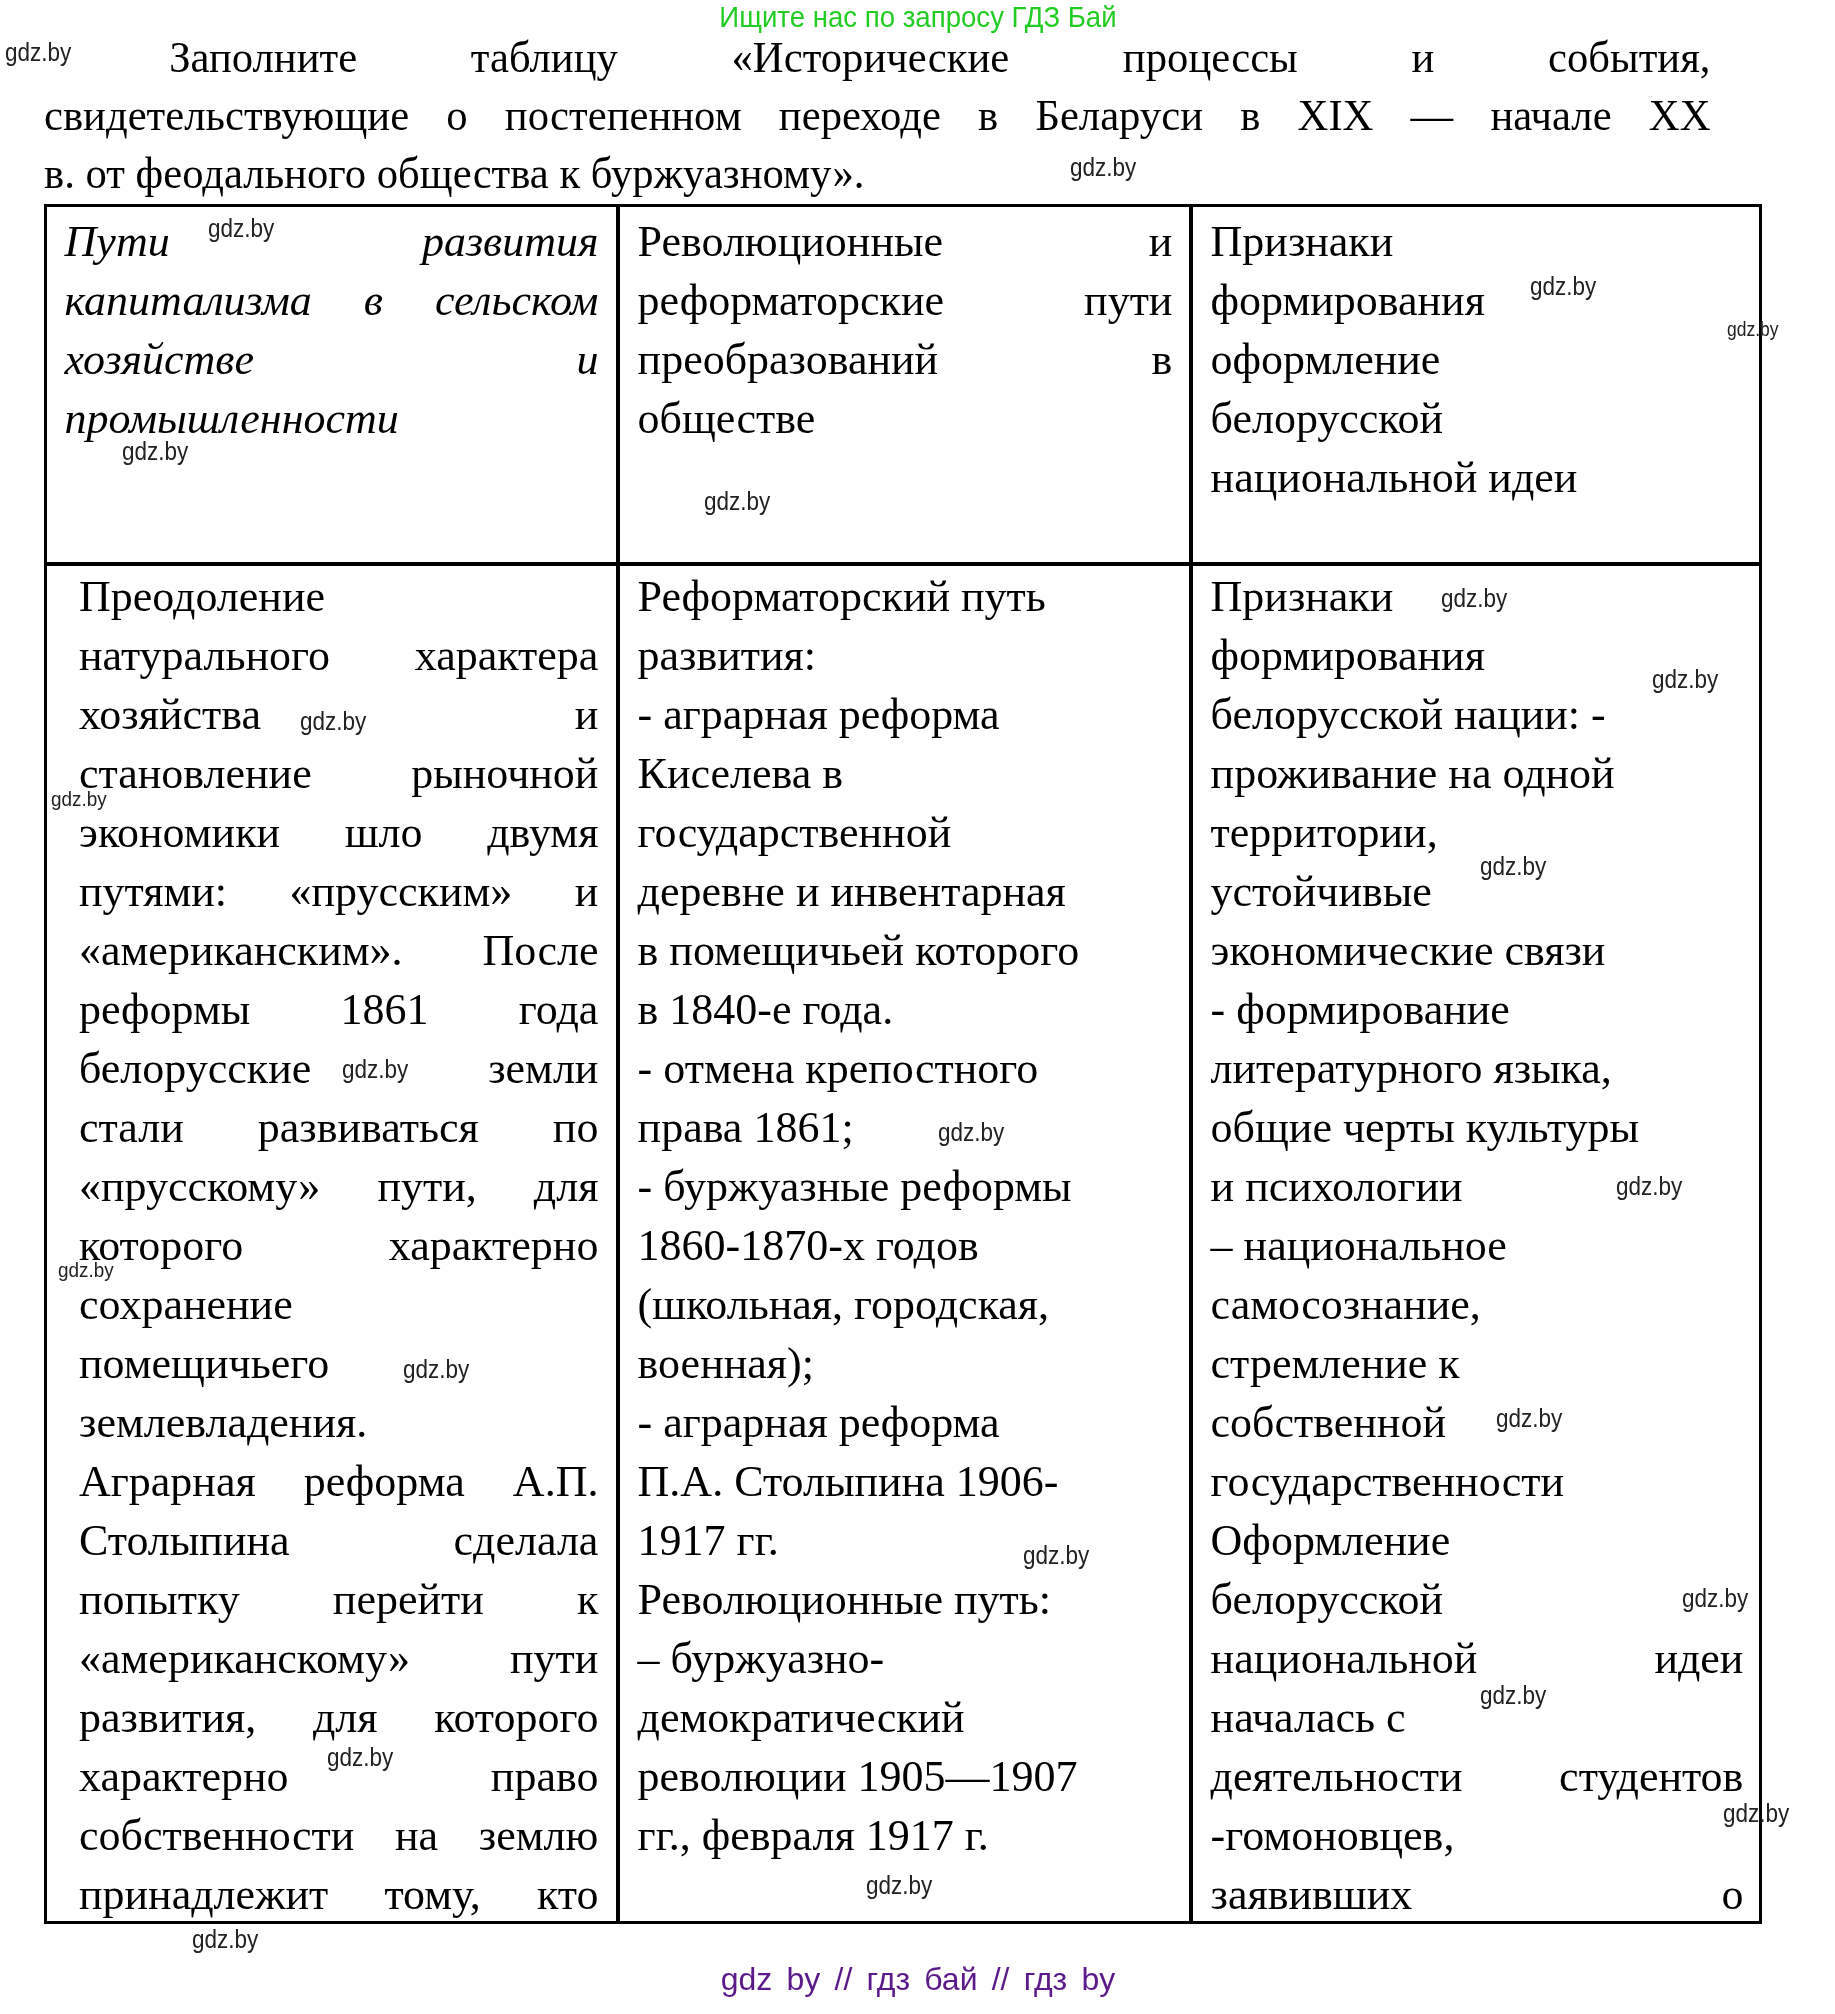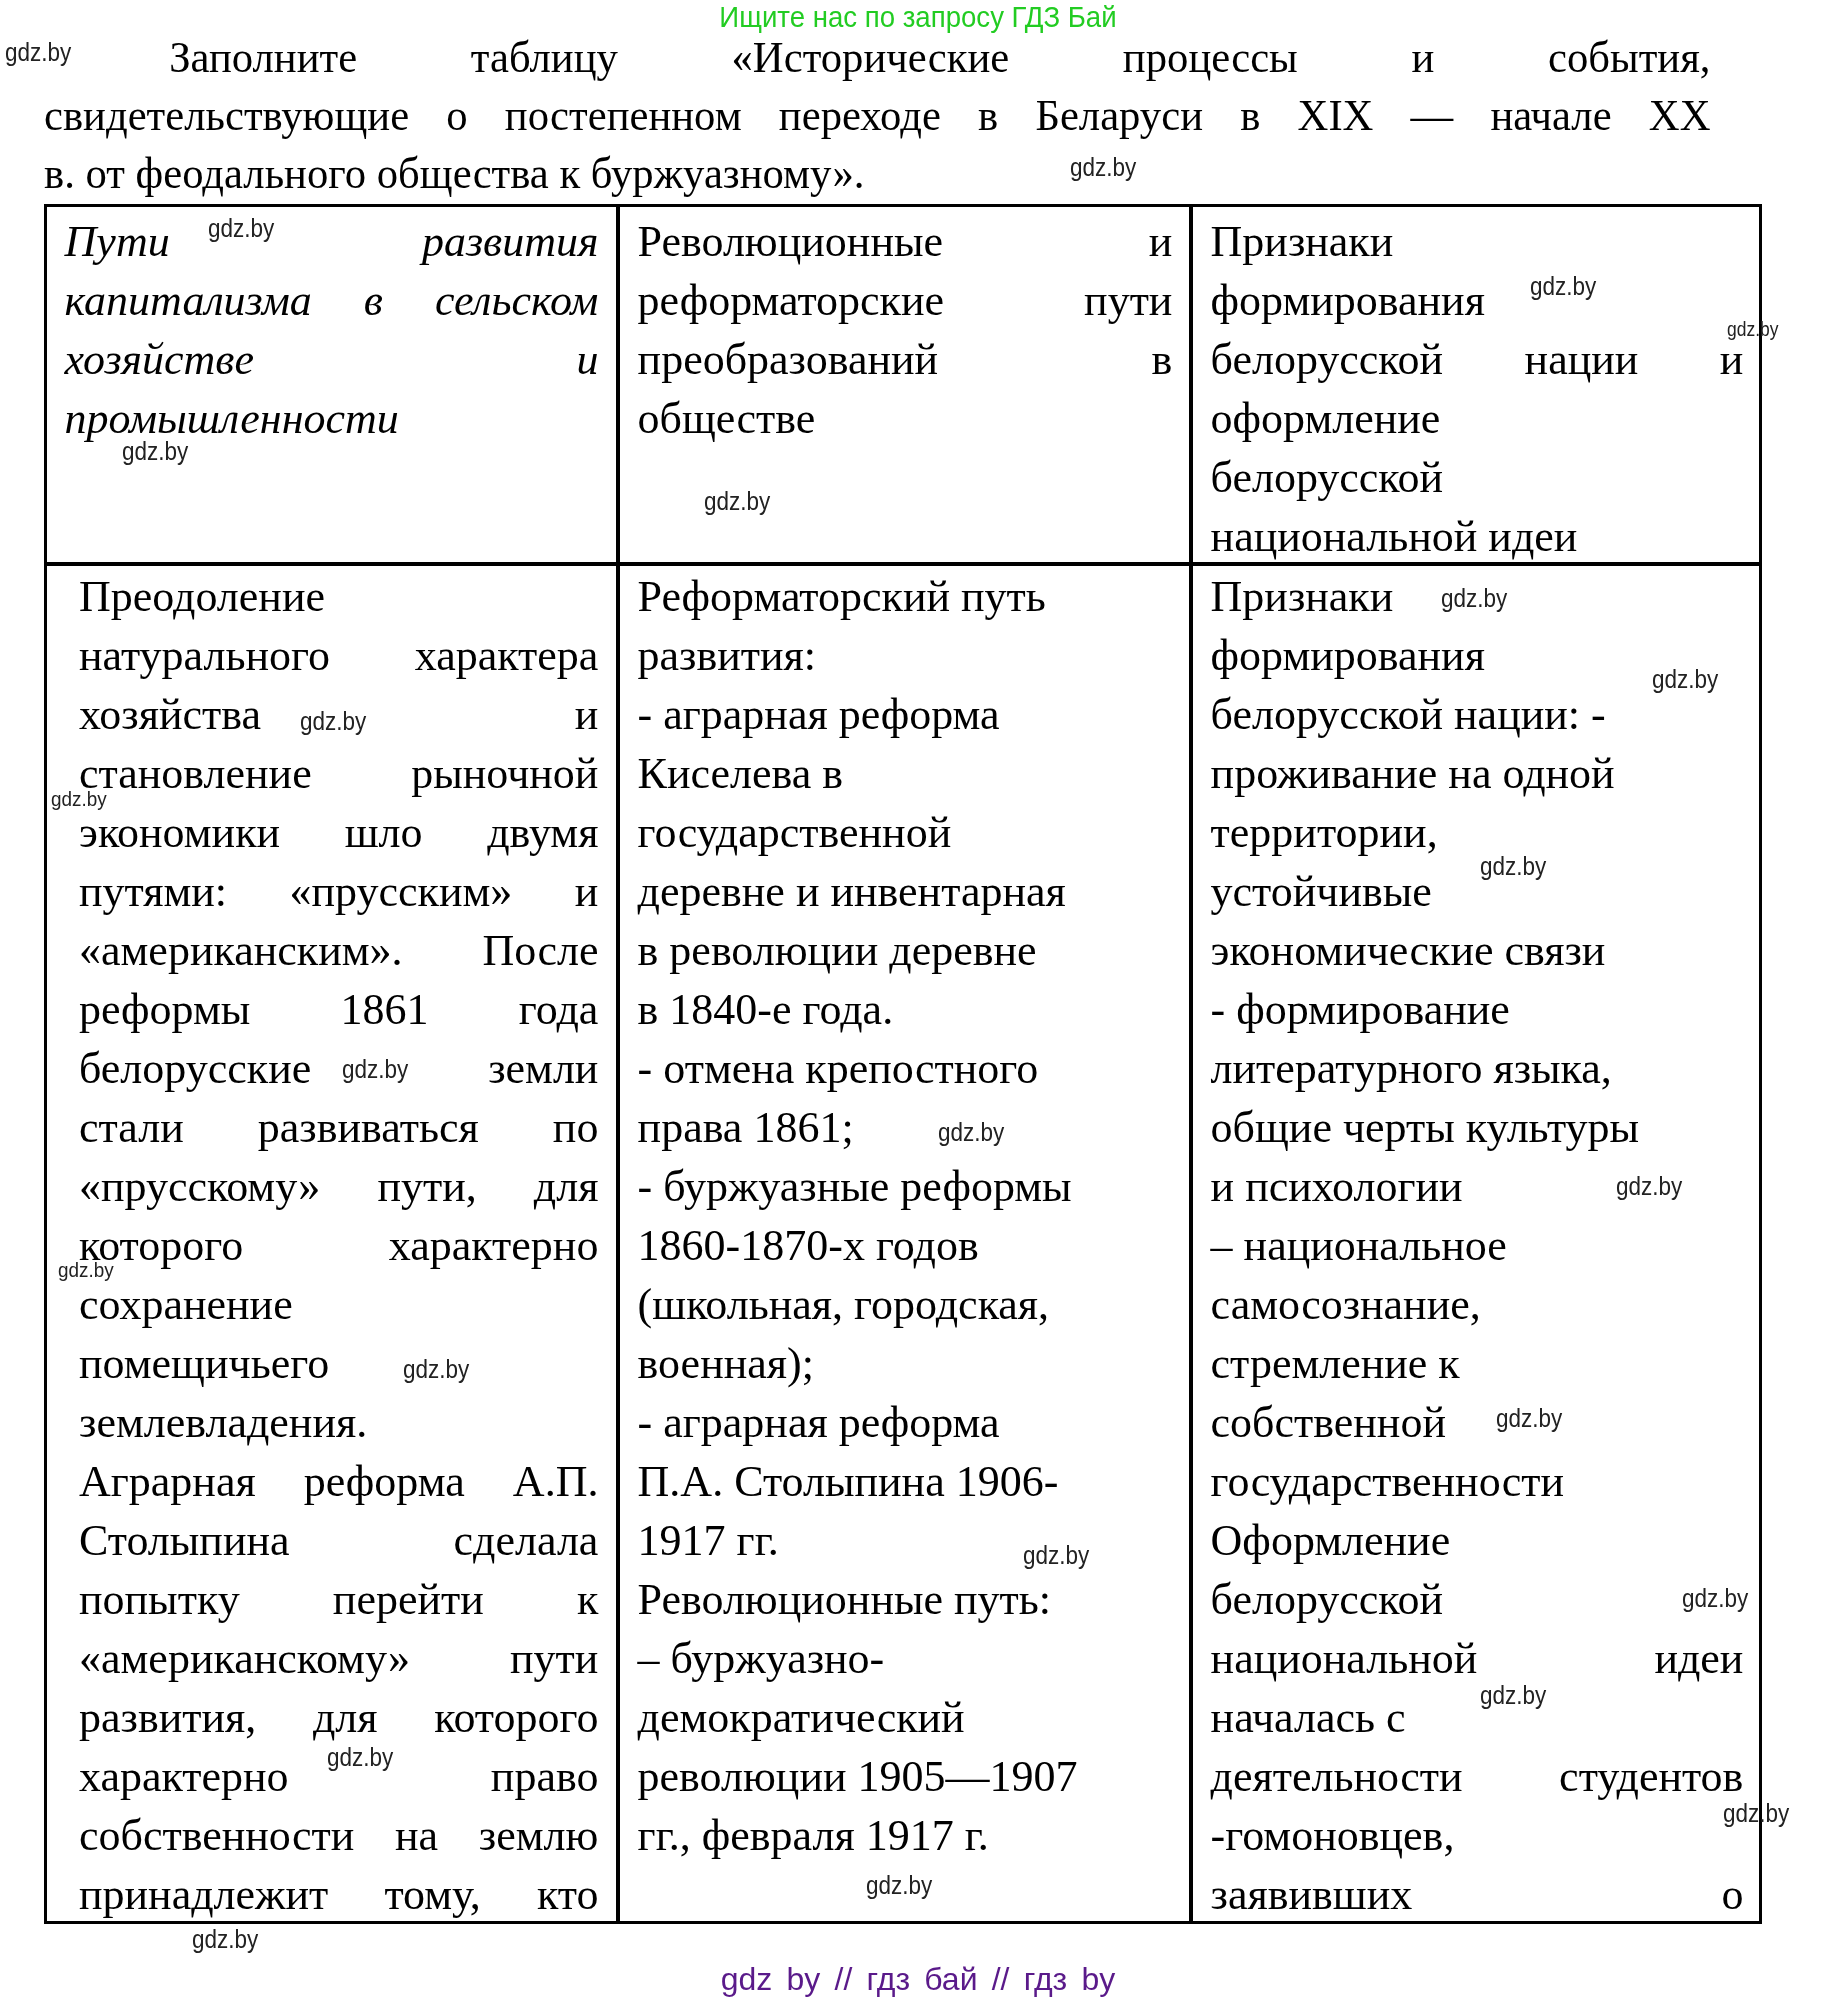--- a/index.html
+++ b/index.html
@@ -141,21 +141,20 @@
   </div>
   <div class="cell" style="left:573px; top:5.3px; width:570px; height:349px;">
     <span class="line j">Революционные и</span>
     <span class="line j">реформаторские пути</span>
     <span class="line j">преобразований в</span>
     <span class="line">обществе</span>
   </div>
   <div class="cell" style="left:1146px; top:5.3px; width:568px; height:349px;">
     <span class="line">Признаки</span>
     <span class="line">формирования</span>
-    <span class="line j">белорусской нации и</span>
     <span class="line">оформление</span>
     <span class="line">белорусской</span>
     <span class="line">национальной идеи</span>
   </div>
 
   <div class="cell" style="left:0; top:360px; width:569px; height:1357px;padding-left:32px;">
     <span class="line">Преодоление</span>
     <span class="line j">натурального характера</span>
     <span class="line j">хозяйства и</span>
     <span class="line j">становление рыночной</span>
@@ -180,21 +179,21 @@
     <span class="line j">принадлежит тому, кто</span>
   </div>
 
   <div class="cell" style="left:573px; top:360px; width:570px; height:1357px;">
     <span class="line">Реформаторский путь</span>
     <span class="line">развития:</span>
     <span class="line">- аграрная реформа</span>
     <span class="line">Киселева в</span>
     <span class="line">государственной</span>
     <span class="line">деревне и инвентарная</span>
-    <span class="line">в революции деревне</span>
+    <span class="line">в помещичьей которого</span>
     <span class="line">в 1840-е года.</span>
     <span class="line">- отмена крепостного</span>
     <span class="line">права 1861;</span>
     <span class="line">- буржуазные реформы</span>
     <span class="line">1860-1870-х годов</span>
     <span class="line">(школьная, городская,</span>
     <span class="line">военная);</span>
     <span class="line">- аграрная реформа</span>
     <span class="line">П.А. Столыпина 1906-</span>
     <span class="line">1917 гг.</span>

